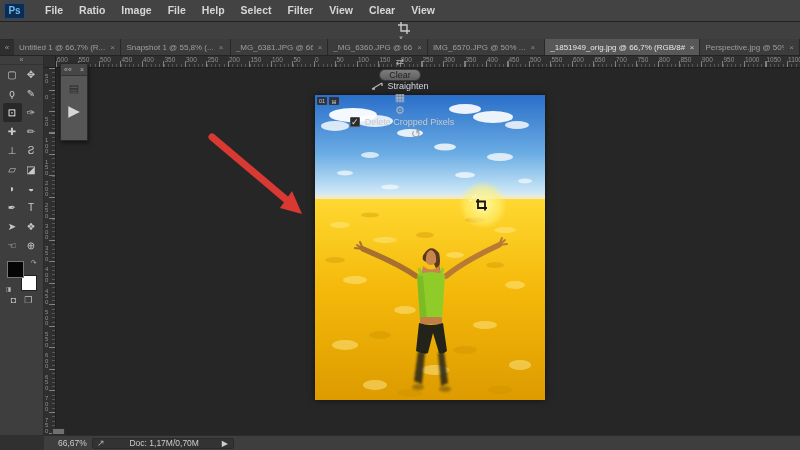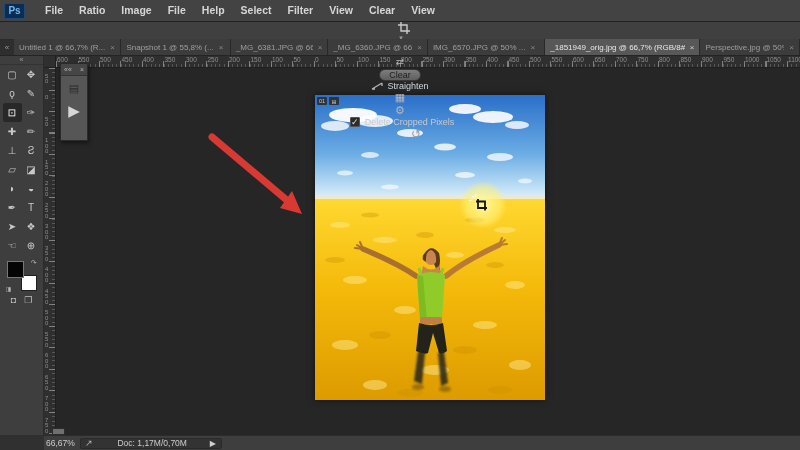--- a/index.html
+++ b/index.html
@@ -92,21 +92,21 @@
   .float-panel { position:absolute; left:60px; top:63px; width:28px; height:78px; background:#565656;
     border:1px solid #2a2a2a; box-shadow:1px 2px 4px rgba(0,0,0,.5); z-index:28; }
   .fp-head { height:12px; background:#464646; border-bottom:1px solid #333; display:flex;
     align-items:center; justify-content:space-between; padding:0 3px; color:#b5b5b5; font-size:7px; }
   .fp-icon { display:block; text-align:center; color:#2d2d2d; font-size:11px; margin-top:6px; }
   .fp-play { display:block; text-align:center; color:#d6d6d6; font-size:15px; line-height:16px; margin-top:8px; }
 
   
   .statusbar { position:absolute; left:44px; top:435px; width:756px; height:15px; background:#3e3e3e;
     border-top:1px solid #2b2b2b; display:flex; align-items:center; font-size:8.5px; color:#cccccc; z-index:30; }
-  .zoom-field { margin-left:2px; width:34px; }
+  .zoom-field { margin-left:14px; width:34px; }
   .doc-box { height:11px; width:142px; background:#333333; border:1px solid #2a2a2a; border-radius:2px;
     display:flex; align-items:center; }
   .share-icon { color:#b0b0b0; font-size:9px; margin:0 6px 0 4px; }
   .doc-info { flex:1; text-align:center; }
   .status-play { color:#cfcfcf; font-size:8px; margin:0 5px 0 4px; }
   .scroll-nub { position:absolute; left:52px; top:428px; width:13px; height:7px; background:#6f6f6f;
     border:1px solid #2c2c2c; z-index:31; }
   .corner-fill { position:absolute; left:0; top:435px; width:44px; height:15px; background:#303030; z-index:29; }
 </style>
 </head>

